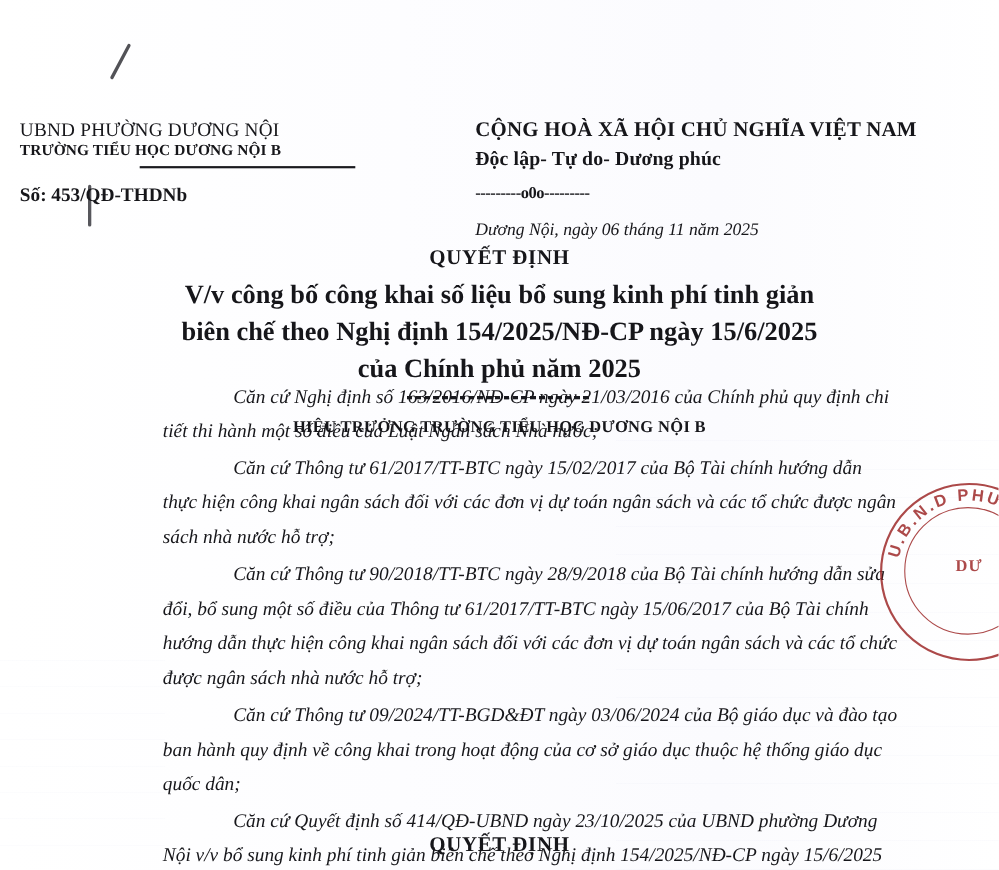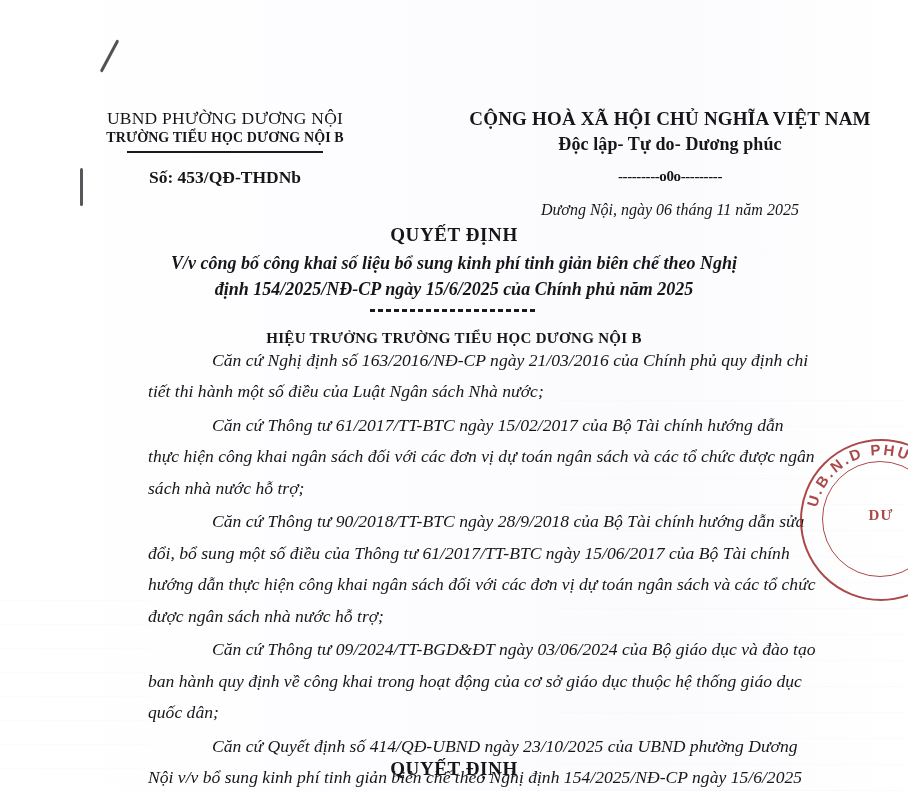--- a/index.html
+++ b/index.html
@@ -87,27 +87,26 @@
   
   .header {
     position: absolute;
     top: 107px;
     left: 0;
     width: 908px;
     display: flex;
   }
   .hdr-left {
     width: 432px;
-    text-align: center;
     padding-left: 18px;
     box-sizing: border-box;
   }
   .hdr-right {
     width: 476px;
-    text-align: center;
+    text-align: left;
     box-sizing: border-box;
   }
   .org-line1 {
     font-size: 17.5px;
     letter-spacing: .2px;
     line-height: 1.28;
     white-space: nowrap;
   }
   .org-line2 {
     font-size: 14px;
@@ -167,24 +166,23 @@
     text-align: center;
   }
   .title-main {
     font-size: 19px;
     font-weight: 700;
     letter-spacing: .6px;
   }
   .title-sub {
     margin: 5px auto 0 auto;
     width: 600px;
-    font-size: 18px;
+    font-size: 24px;
     font-weight: 700;
     line-height: 1.42;
-    font-style: italic;
   }
   .dash-sep {
     margin: 7px auto 0 auto;
     width: 168px;
     height: 3px;
     background: repeating-linear-gradient(
       90deg,
       #1a1a1f 0px, #1a1a1f 5px,
       rgba(0,0,0,0) 5px, rgba(0,0,0,0) 8px);
   }

